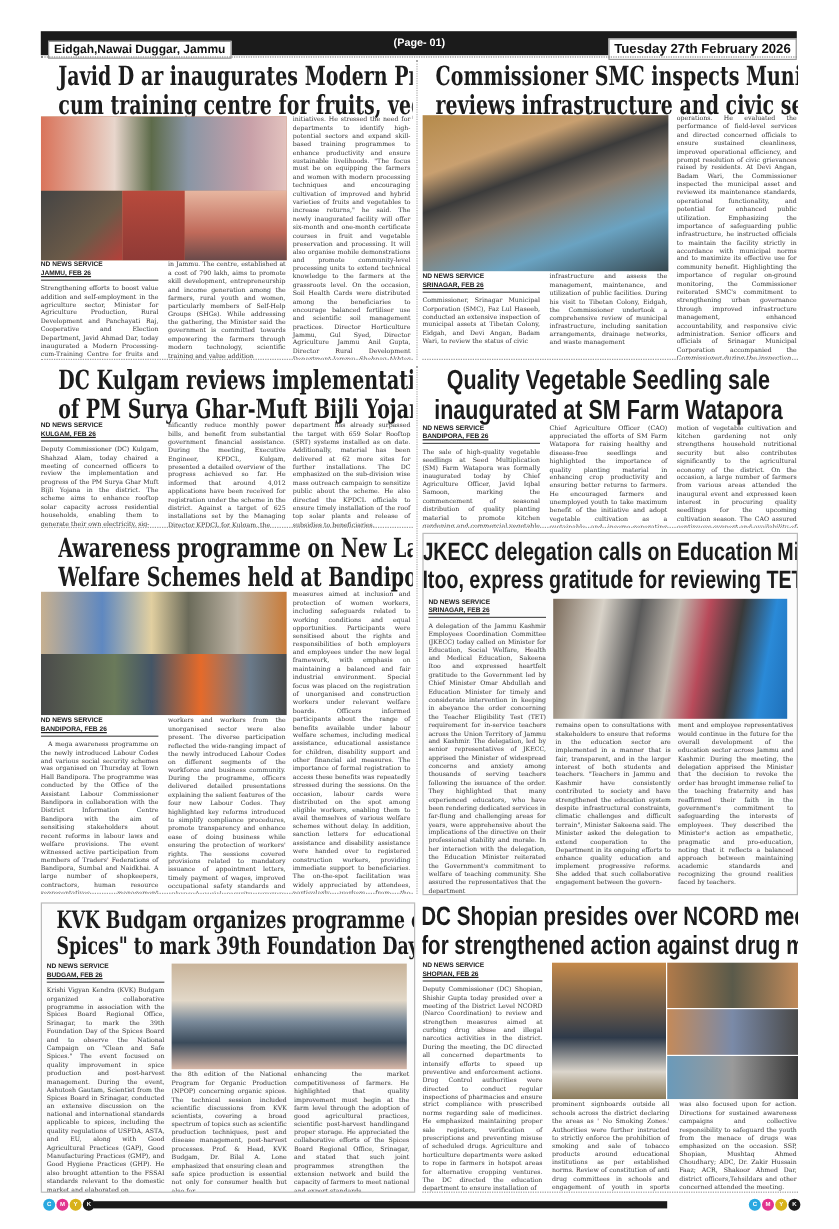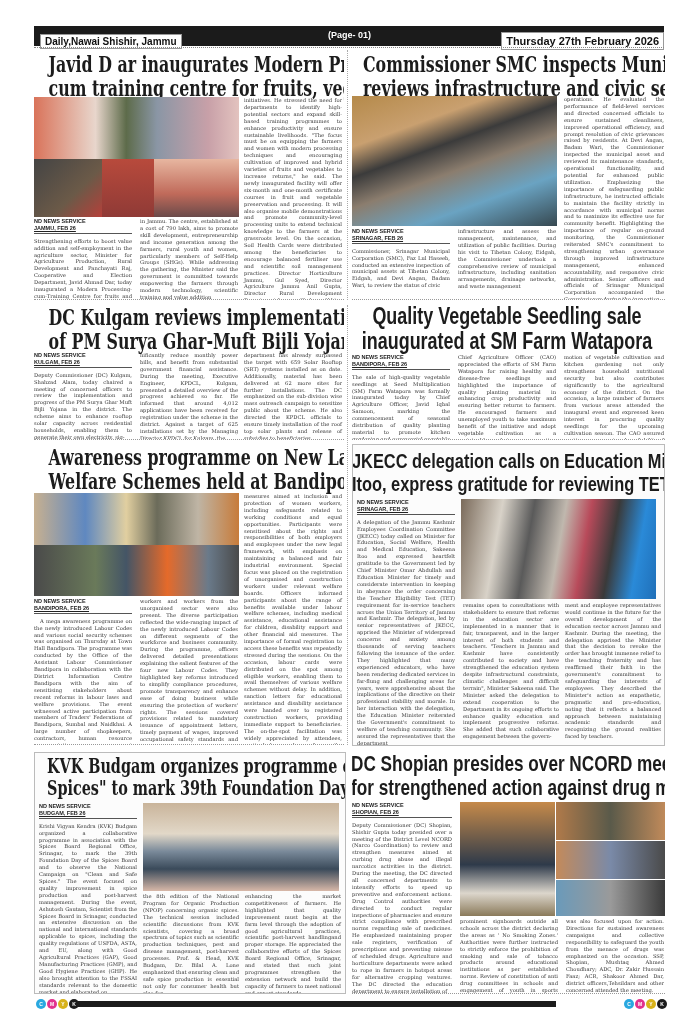--- a/index.html
+++ b/index.html
@@ -30,23 +30,23 @@
   .col p { text-indent: 6px; }
   .col p.noindent { text-indent: 0; }
 
   .footer-bar { position: absolute; left: 78px; width: 478px; top: 1001px; height: 6px; background: #1b1b1b; }
   .reg { position: absolute; top: 999px; width: 10px; height: 10px; border-radius: 50%; font: bold 5px "Liberation Sans", sans-serif; color: #fff; text-align: center; line-height: 10px; }
 </style>
 </head>
 <body>
 
 <div class="masthead"></div>
-<div class="mast-paper">Daily,Nawai Shishir, Jammu</div>
+<div class="mast-paper">Eidgah,Nawai Duggar, Jammu</div>
 <div class="mast-page">(Page- 01)</div>
-<div class="mast-date">Thursday 27th February 2026</div>
+<div class="mast-date">Tuesday 27th February 2026</div>
 <div class="mast-dots"></div>
 
 <div class="article dashed" style="left:34px; top:50px; width:310px; height:250px;">
   <div class="headline serif" style="font-size:22px; margin-top:2px; margin-left:-40px; width:390px;">
     <div>Javid D ar inaugurates Modern Processing</div>
     <div>cum training centre for fruits, vegetables</div>
   </div>
   <div class="photo" style="left:0; top:47px; width:205px; height:120px; background:#c98a6a;">
     <div class="ph-a" style="left:0;top:0;width:205px;height:62px;background:linear-gradient(90deg,#d9735a 0%,#e8d6cc 30%,#5d6b4a 45%,#8a96a5 60%,#c8a0a8 85%,#e3c3bf 100%);"></div>
     <div class="ph-b" style="left:0;top:62px;width:68px;height:58px;background:linear-gradient(135deg,#444 0%,#6b5a48 60%,#b5403a 100%);"></div>

